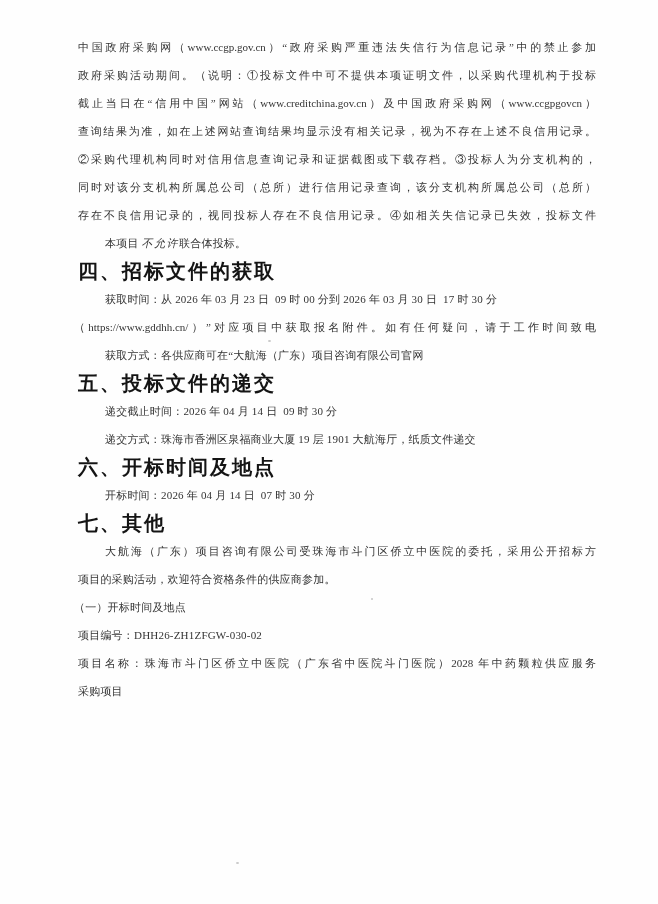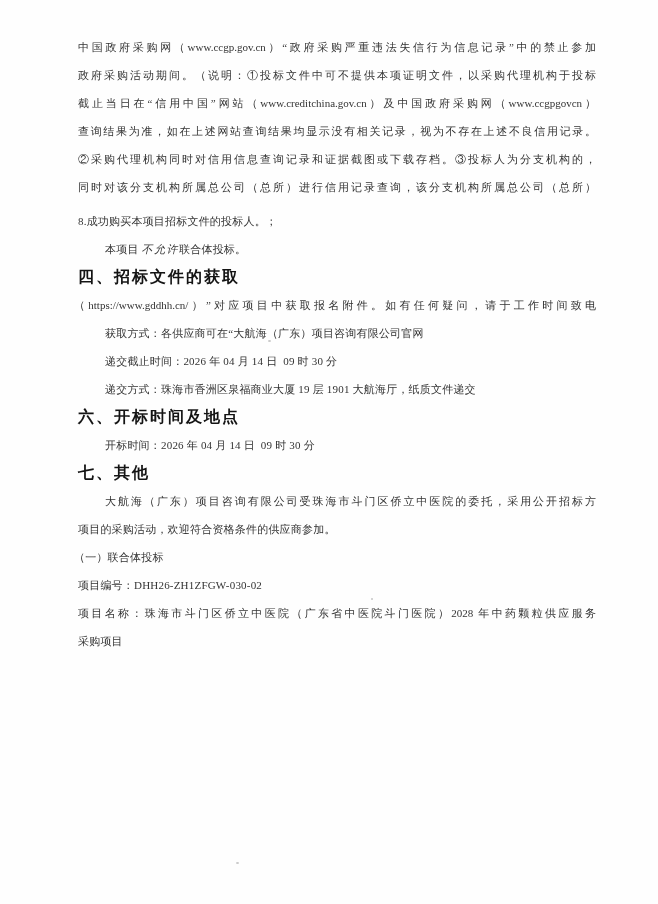--- a/index.html
+++ b/index.html
@@ -28,21 +28,21 @@
     white-space:normal;
     text-align:justify;
     text-align-last:justify;
     letter-spacing:0;
   }
   .ind{padding-left:27px;}
   .hang{margin-left:-4px;}
   .h{
     font-weight:bold;
     color:#141414;
-    font-size:16px;
+    font-size:20px;
     letter-spacing:2px;
     line-height:28px;
     white-space:pre-wrap;
   }
   .m8{margin-top:6px;}
   em.kai{
     font-style:italic;
     letter-spacing:1.5px;
     color:#3a3a3a;
   }
@@ -57,39 +57,41 @@
 <body>
 
 <div class="page">
 
   <div class="line j">中国政府采购网（www.ccgp.gov.cn）“政府采购严重违法失信行为信息记录”中的禁止参加</div>
   <div class="line j">政府采购活动期间。（说明：①投标文件中可不提供本项证明文件，以采购代理机构于投标</div>
   <div class="line j">截止当日在“信用中国”网站（www.creditchina.gov.cn）及中国政府采购网（www.ccgpgovcn）</div>
   <div class="line j">查询结果为准，如在上述网站查询结果均显示没有相关记录，视为不存在上述不良信用记录。</div>
   <div class="line j">②采购代理机构同时对信用信息查询记录和证据截图或下载存档。③投标人为分支机构的，</div>
   <div class="line j">同时对该分支机构所属总公司（总所）进行信用记录查询，该分支机构所属总公司（总所）</div>
+  <div class="line j">存在不良信用记录的，视同投标人存在不良信用记录。④如相关失信记录已失效，投标文件</div>
 
-  <div class="line m8">8.成功购买本项目招标文件的投标人。；</div>
 
   <div class="line ind"><span>本项目 </span><em class="kai">不允许</em><span>联合体投标。</span></div>
 
   <div class="line h">四、招标文件的获取</div>
+  <div class="line ind">获取时间：从 2026 年 03 月 23 日  09 时 00 分到 2026 年 03 月 30 日  17 时 30 分</div>
   <div class="line j hang">（https://www.gddhh.cn/）”对应项目中获取报名附件。如有任何疑问，请于工作时间致电</div>
   <div class="line ind">获取方式：各供应商可在“大航海（广东）项目咨询有限公司官网</div>
 
+  <div class="line h">五、投标文件的递交</div>
   <div class="line ind">递交截止时间：2026 年 04 月 14 日  09 时 30 分</div>
   <div class="line ind">递交方式：珠海市香洲区泉福商业大厦 19 层 1901 大航海厅，纸质文件递交</div>
 
   <div class="line h">六、开标时间及地点</div>
-  <div class="line ind">开标时间：2026 年 04 月 14 日  09 时 30 分</div>
+  <div class="line ind">开标时间：2026 年 04 月 14 日  07 时 30 分</div>
 
   <div class="line h">七、其他</div>
   <div class="line j ind">大航海（广东）项目咨询有限公司受珠海市斗门区侨立中医院的委托，采用公开招标方</div>
   <div class="line">项目的采购活动，欢迎符合资格条件的供应商参加。</div>
-  <div class="line hang">（一）联合体投标</div>
+  <div class="line hang">（一）开标时间及地点</div>
   <div class="line">项目编号：DHH26-ZH1ZFGW-030-02</div>
   <div class="line j">项目名称：珠海市斗门区侨立中医院（广东省中医院斗门医院）2028 年中药颗粒供应服务</div>
   <div class="line">采购项目</div>
 
   <div class="speck" style="left:268px;top:340px;width:3px;height:2px;"></div>
   <div class="speck" style="left:371px;top:598px;width:2px;height:2px;"></div>
   <div class="speck" style="left:236px;top:862px;width:3px;height:2px;"></div>
 
 </div>
 

